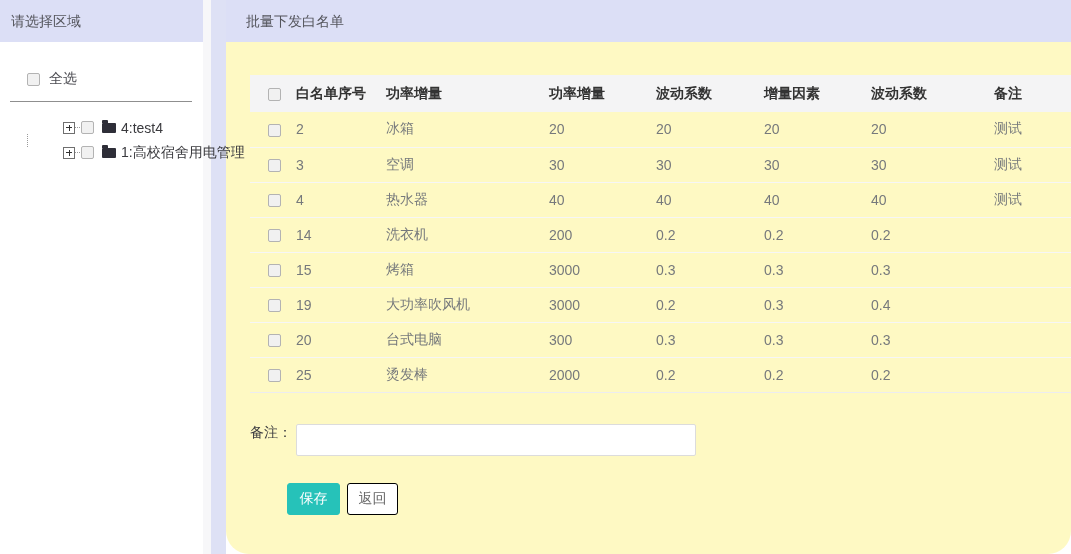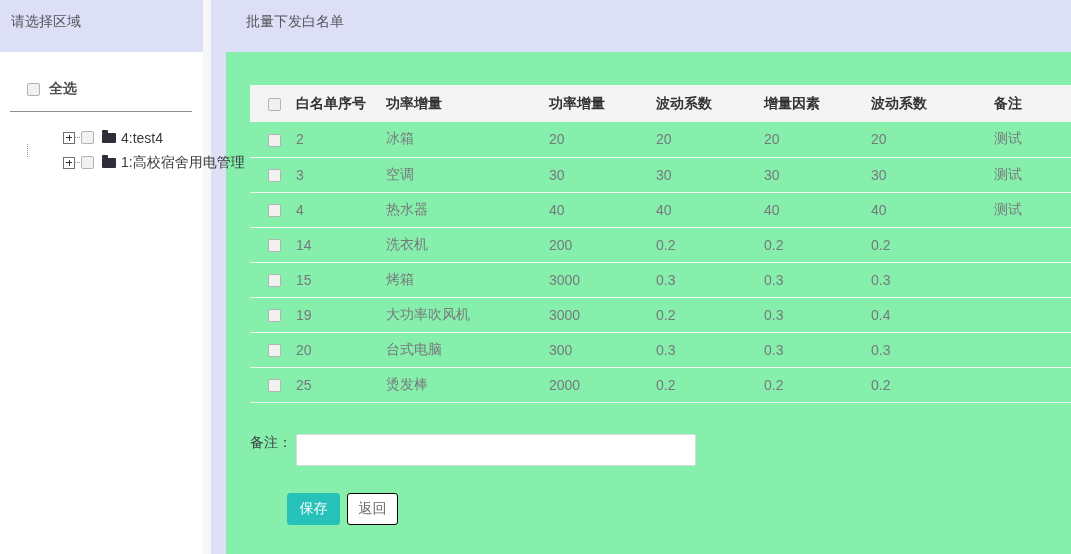--- a/index.html
+++ b/index.html
@@ -6,26 +6,26 @@
   html,body { width:1071px; height:554px; overflow:hidden; }
   body {
     font-family:"Liberation Sans","DejaVu Sans",sans-serif;
     font-size:14px; color:#333; background:#fff;
   }
   .app { display:flex; width:1071px; height:554px; }
 
   
   .sidebar { width:203px; background:#fff; display:flex; flex-direction:column; }
   .panel-header {
-    height:52px; line-height:42px; background:#dcdff6;
+    height:42px; line-height:42px; background:#dcdff6;
     color:#54555c; font-size:14px; padding-left:11px; flex:none;
   }
   .sidebar-body { flex:1; position:relative; }
 
-  .select-all-row { display:flex; align-items:center; margin:28px 0 0 27px;font-weight:bold; }
+  .select-all-row { display:flex; align-items:center; margin:28px 0 0 27px; }
   .select-all-row .label { margin-left:9px; color:#4c4c52; }
 
   .cb {
     display:inline-block; width:13px; height:13px; flex:none;
     background:#f1f1f1; border:1px solid #b3b3b3; border-radius:2px;
     cursor:pointer; vertical-align:middle;
   }
 
   .sep { border:none; border-top:1px solid #8f8f8f; margin:13px 11px 0 10px; }
 
@@ -45,21 +45,21 @@
   .tree-row .cb { margin-left:1px; }
   .folder { width:14px; height:10px; background:#2e2e38; border-radius:1px; position:relative; margin:0 5px 0 8px; flex:none; }
   .folder::before { content:""; position:absolute; top:-3px; left:0; width:6px; height:3px; background:#2e2e38; border-radius:1px 1px 0 0; }
   .tree-label { color:#3a3a3e; font-size:14px; white-space:nowrap; cursor:pointer; }
 
   
   .strip  { width:8px;  background:#f7f7f9; flex:none; }
   .gutter { width:15px; background:#dee1f5; flex:none; }
 
   
-  .main { flex:1; background:#86efac; display:flex; flex-direction:column; min-width:0; }
+  .main { flex:1; background:#fef9c3; display:flex; flex-direction:column; min-width:0;border-radius:23px; }
   .main .panel-header { padding-left:20px; }
   .main-body { flex:1; padding:33px 0 0 24px; overflow:hidden; }
 
   table.wl { border-collapse:collapse; width:100%; table-layout:fixed; }
   table.wl thead th {
     background:#f4f4f5; height:37px; text-align:left; font-weight:bold;
     color:#333; font-size:14px; padding:0;margin-left:12px;
   }
   table.wl td { height:35px; color:#76797c; font-size:14px; padding:0; border-bottom:1px solid #f6f6f6; }
   table.wl tr td:first-child, table.wl th:first-child { padding-left:18px; }

